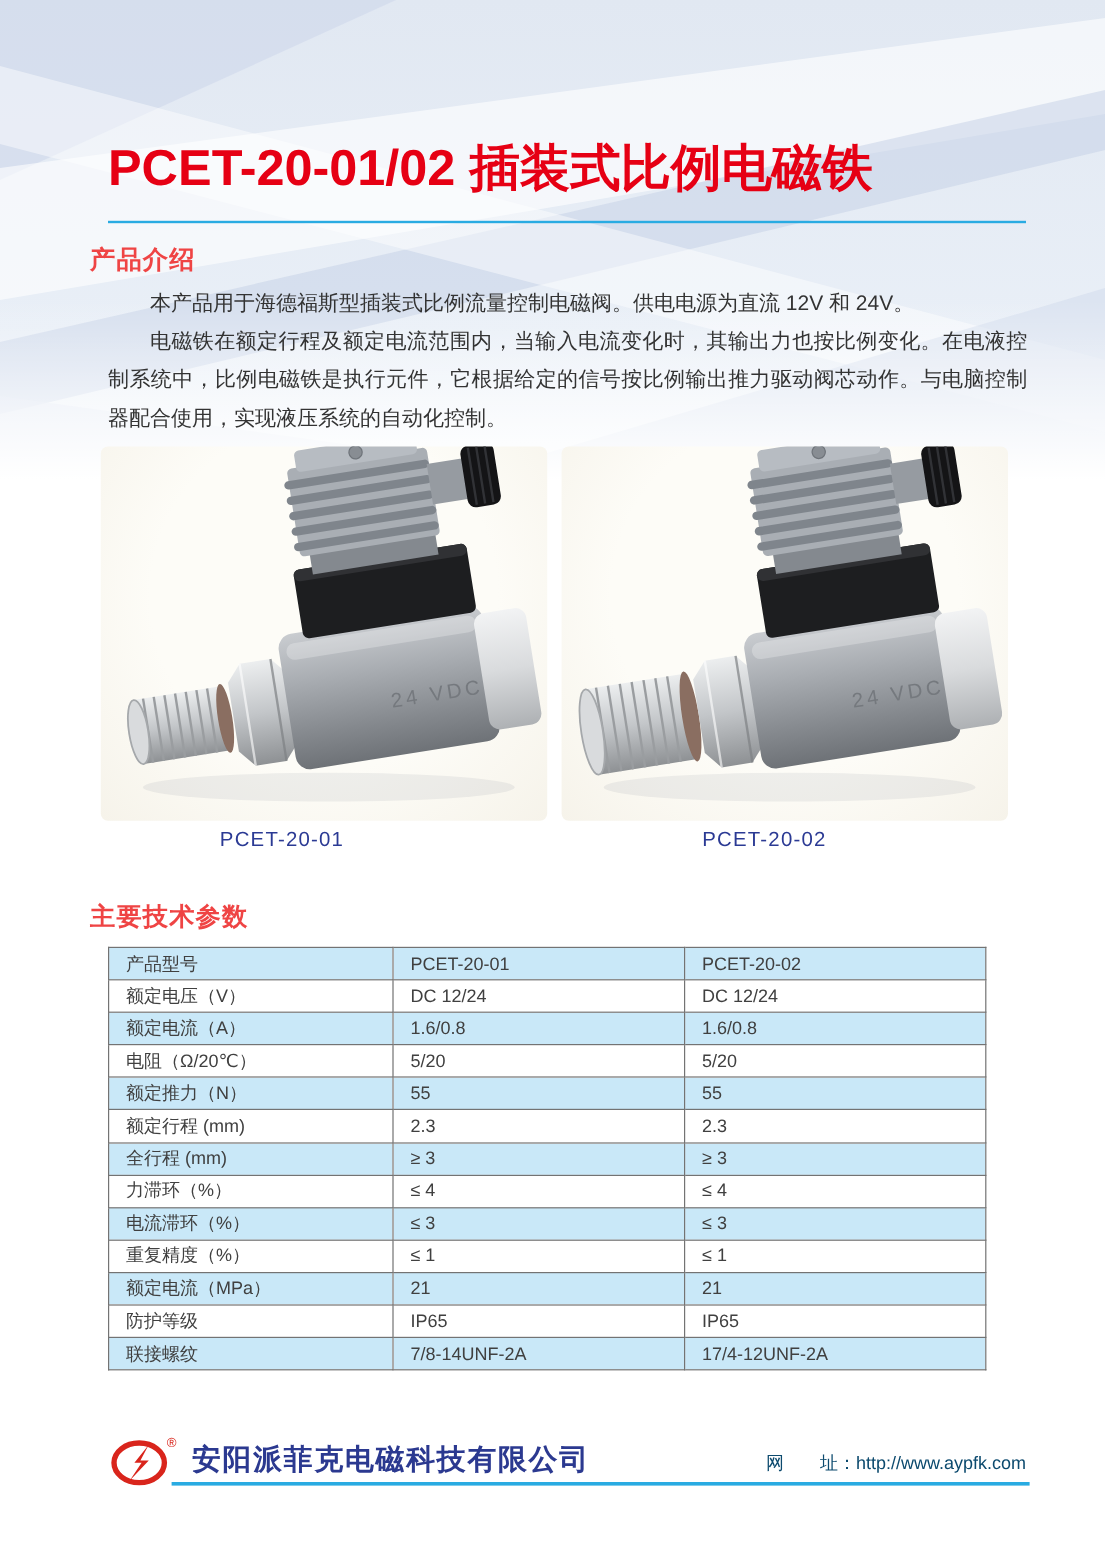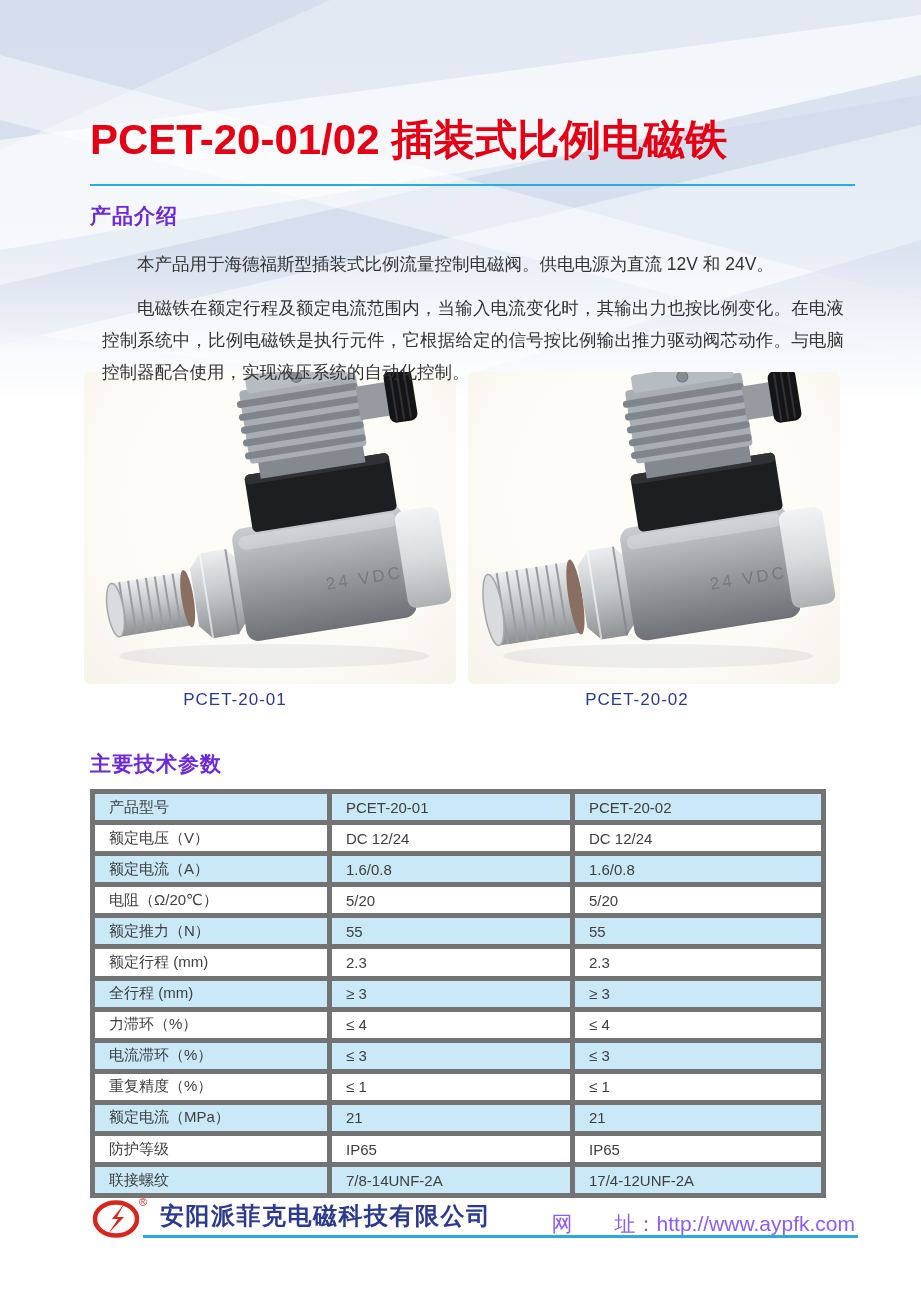--- a/index.html
+++ b/index.html
@@ -18,31 +18,31 @@
     position:absolute;left:90px;top:112px;width:780px;z-index:2;
     font-size:42px;font-weight:bold;letter-spacing:0px;
     color:#e60014;white-space:nowrap;
   }
   .title-rule{
     position:absolute;left:90px;top:184px;width:765px;height:2px;
     background:#29abe2;z-index:2;
   }
   
   .sec-heading{
-    position:absolute;left:90px;z-index:2;
-    font-size:21px;font-weight:600;color:#6d28d9;letter-spacing:1px;
+    position:absolute;left:75px;z-index:2;
+    font-size:21px;font-weight:600;color:#ef4444;letter-spacing:1px;
   }
   #intro-heading{top:202px;}
   #specs-heading{top:750px;}
   
   .intro-text{
     position:absolute;left:90px;top:236px;width:766px;z-index:2;
     font-size:17.5px;line-height:32px;color:#333;text-align:justify;
   }
-  .intro-text p{margin:12px;text-indent:2em;}
+  .intro-text p{margin:0;text-indent:2em;}
   
   .photo-zone{position:absolute;top:372px;left:0;width:921px;height:315px;z-index:1;}
   .photo-card{
     position:absolute;top:0;width:372px;height:312px;
     background:radial-gradient(ellipse at 50% 40%, #fdfcf7 55%, #f6f3ea 100%);
     border-radius:6px;
   }
   #photo-1{left:84px;}
   #photo-2{left:468px;}
   .product-label{
@@ -51,37 +51,37 @@
   }
   #label-1{left:90px;}
   #label-2{left:492px;}
   
   .specs-table-wrap{position:absolute;left:90px;top:789px;width:731px;z-index:2;}
   table.specs{
     width:731px;border-collapse:collapse;table-layout:fixed;
     font-size:15px;color:#404040;
   }
   table.specs td{
-    border:5px solid #737373;
+    border:1px solid #737373;
     height:19.1px;
     padding:3.5px 6px 3.5px 14px;
     vertical-align:middle;
     overflow:hidden;white-space:nowrap;
   }
   table.specs tr:nth-child(odd) td{background:#c9e8f8;}
   table.specs tr:nth-child(even) td{background:#ffffff;}
   
   .footer-logo{position:absolute;left:91px;top:1194px;width:62px;height:46px;z-index:2;}
   .footer-company{
     position:absolute;left:160px;top:1200px;z-index:2;
     font-size:24px;font-weight:bold;color:#2b3990;letter-spacing:1.5px;white-space:nowrap;
   }
   .footer-site{
     position:absolute;top:1210px;right:66px;z-index:2;
-    font-size:21px;color:#8b5cf6;white-space:nowrap;font-weight:500;
+    font-size:15px;color:#0c4a6e;white-space:nowrap;font-weight:500;
   }
   .footer-rule{
     position:absolute;left:143px;top:1235px;width:715px;height:3px;
     background:#29abe2;z-index:2;
   }
 </style>
 </head>
 <body>
 
 <div class="page">

